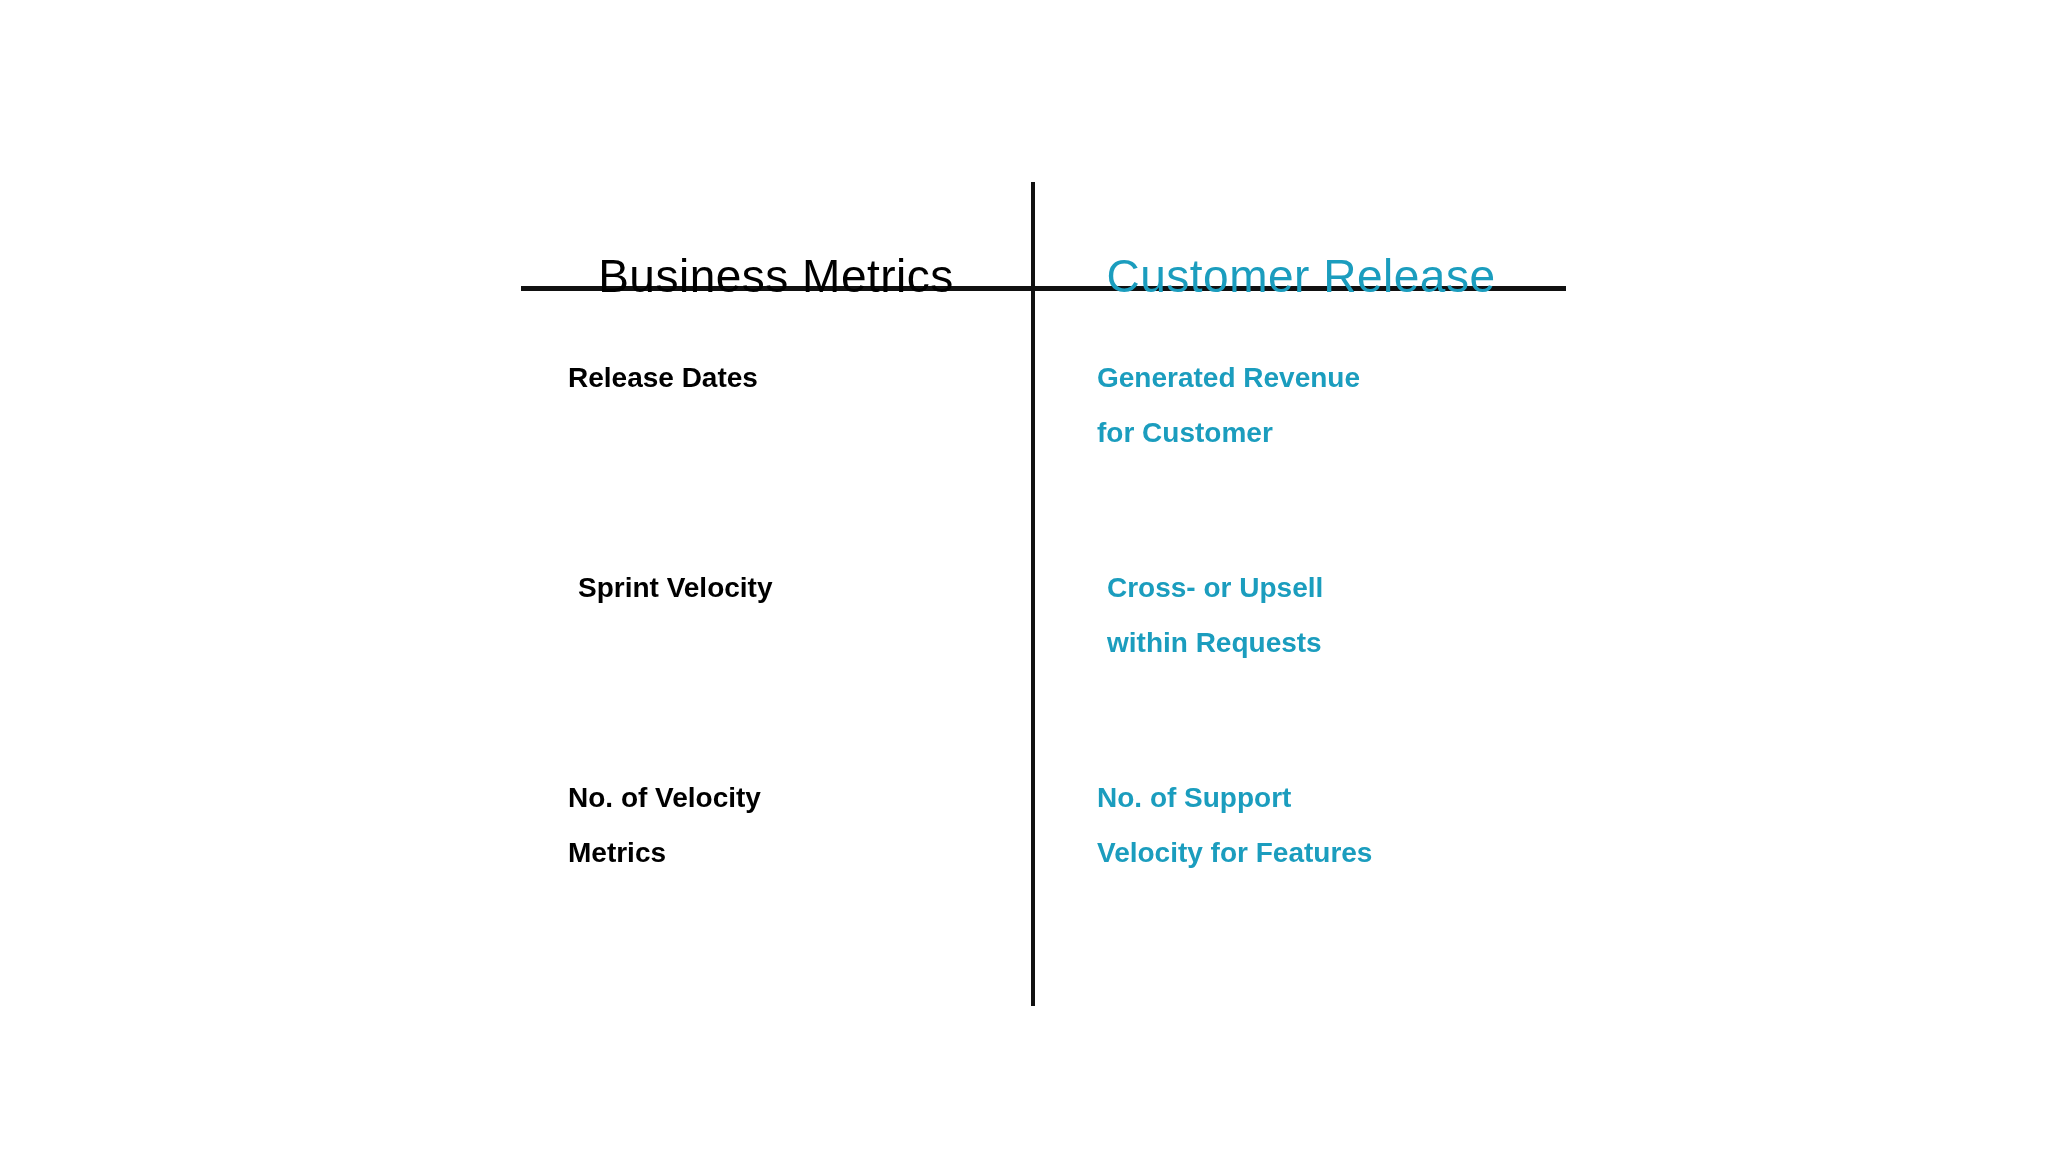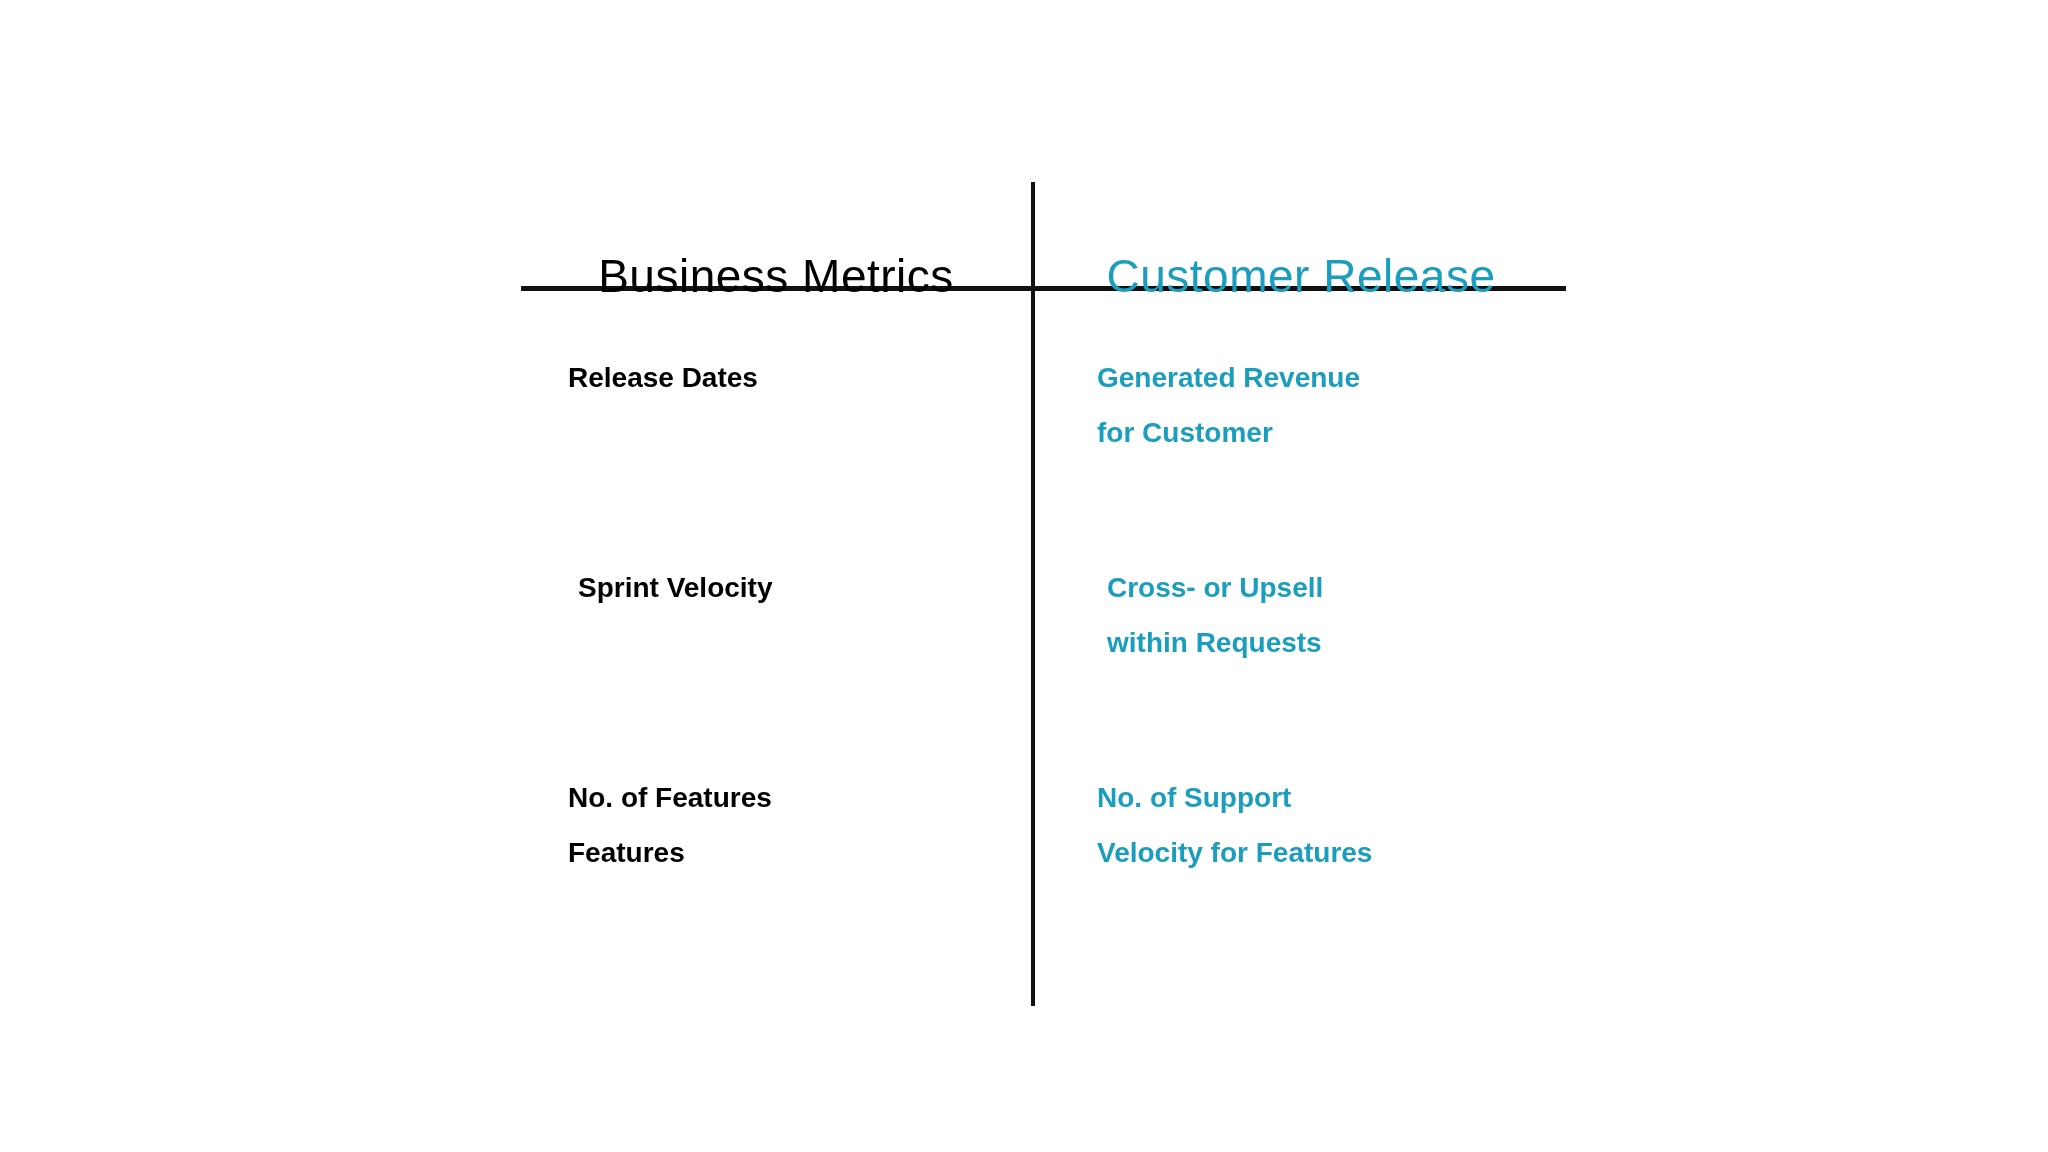--- a/index.html
+++ b/index.html
@@ -96,21 +96,21 @@
   <div class="cell business row-1">
     <div>Sprint Velocity</div>
     <div></div>
   </div>
   <div class="cell customer row-1">
     <div>Cross- or Upsell</div>
     <div>within Requests</div>
   </div>
 
   <div class="cell business row-2">
-    <div>No. of Features</div>
-    <div>Features</div>
+    <div>No. of Velocity</div>
+    <div>Metrics</div>
   </div>
   <div class="cell customer row-2">
     <div>No. of Support</div>
     <div>Velocity for Features</div>
   </div>
 
 </div>
 
 </body></html>

